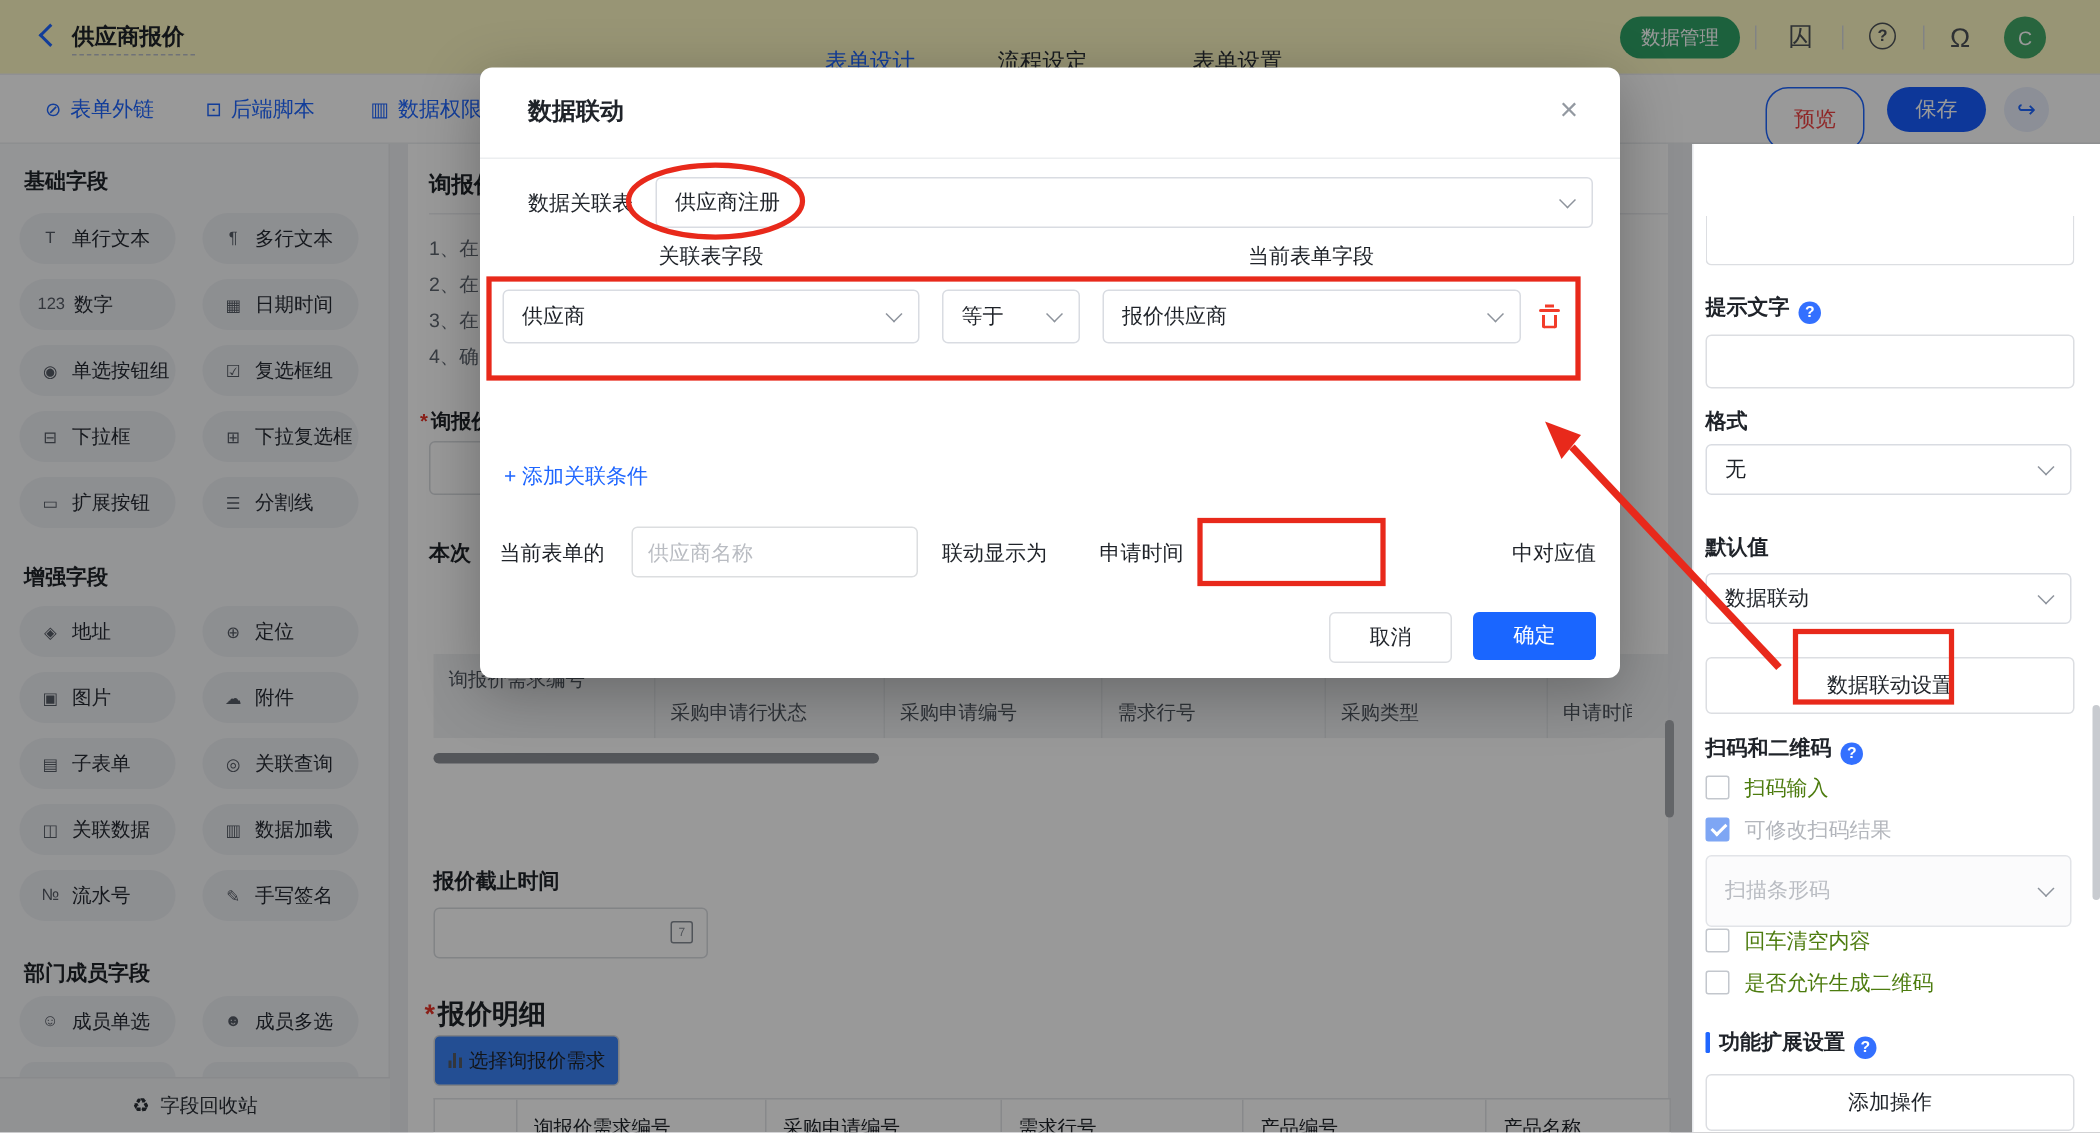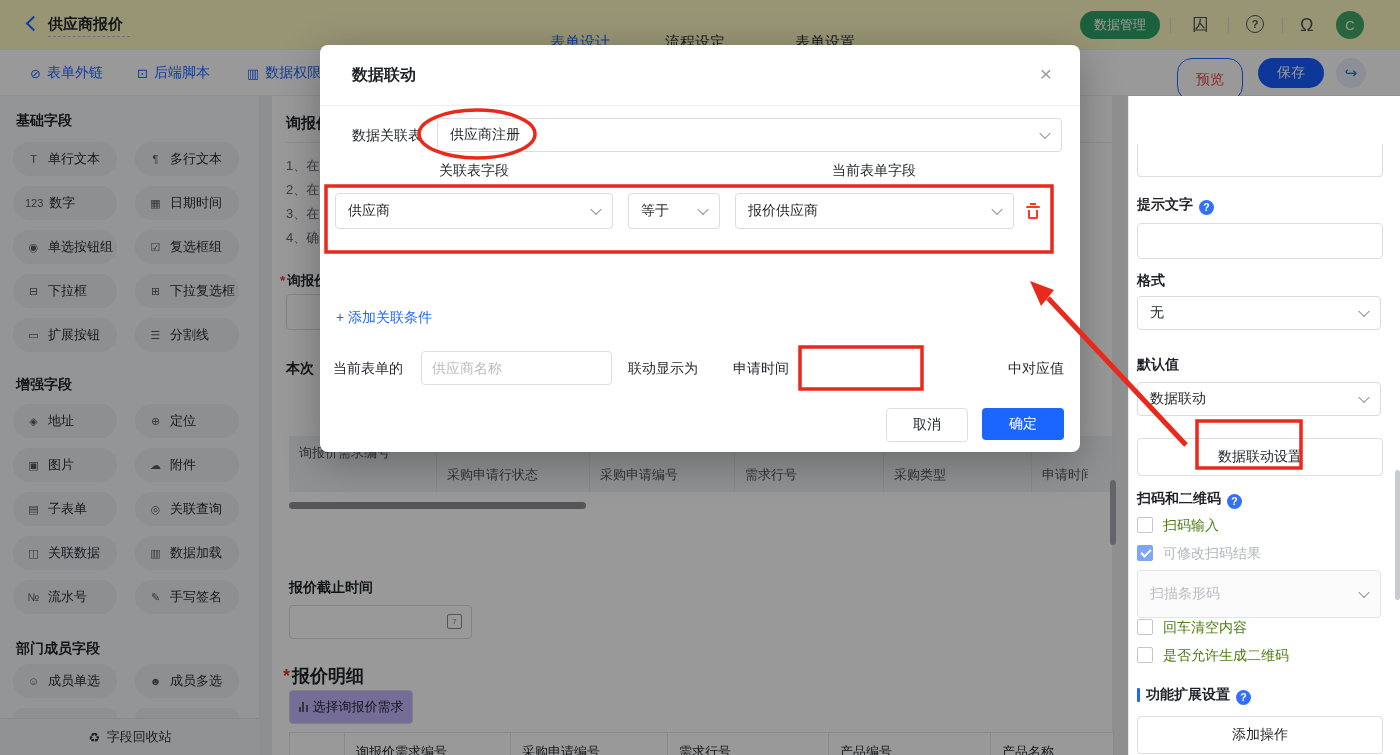--- a/index.html
+++ b/index.html
@@ -53,21 +53,21 @@
   .t1 div{height:56px;border-right:1px solid #e2e4e7;position:relative;flex:none;box-sizing:border-box;}
   .t1 div span{position:absolute;left:10px;top:30px;font-size:13px;color:#4e555e;white-space:nowrap;overflow:hidden;display:block;}
   .t1 div:nth-of-type(1){width:148px;} .t1 div:nth-of-type(1) span{top:8px;}
   .t1 div:nth-of-type(2){width:153px;}
   .t1 div:nth-of-type(3){width:145px;}
   .t1 div:nth-of-type(4){width:149px;}
   .t1 div:nth-of-type(5){width:148px;}
   .t1 div:nth-of-type(6){width:80px;border-right:none;} .t1 div:nth-of-type(6) span{width:46px;}
   .hscroll{position:absolute;left:17px;top:406px;width:297px;height:7px;border-radius:3.5px;background:#8c9097;}
   .calic{position:absolute;right:9px;top:8px;width:13px;height:13px;border:1.5px solid #868c95;border-radius:2px;font-size:8px;color:#868c95;display:flex;align-items:center;justify-content:center;}
-  .btn-demand{position:absolute;left:17px;top:594px;width:122px;height:32px;border:1px solid #d5d7db;border-radius:4px;background:#c4b5fd;display:flex;align-items:center;justify-content:center;gap:5px;font-size:13px;color:#1f2329;cursor:pointer;}
+  .btn-demand{position:absolute;left:17px;top:594px;width:122px;height:32px;border:1px solid #d5d7db;border-radius:4px;background:#3b82f6;display:flex;align-items:center;justify-content:center;gap:5px;font-size:13px;color:#1f2329;cursor:pointer;}
   .bars{display:inline-flex;align-items:flex-end;gap:1.5px;height:10px;}
   .bars i{display:block;width:2px;background:#555b63;}
   .t2{position:absolute;left:17px;top:636px;width:823px;height:23px;border:1px solid #e3e5e8;border-bottom:none;display:flex;overflow:hidden;background:#fff;}
   .t2 div{height:40px;border-right:1px solid #e3e5e8;position:relative;flex:none;box-sizing:border-box;}
   .t2 div span{position:absolute;left:11px;top:10px;font-size:13px;color:#1f2329;white-space:nowrap;}
   .t2 div:nth-of-type(1){width:55px;}
   .t2 div:nth-of-type(2){width:166px;}
   .t2 div:nth-of-type(3){width:157px;}
   .t2 div:nth-of-type(4){width:161px;}
   .t2 div:nth-of-type(5){width:162px;}

